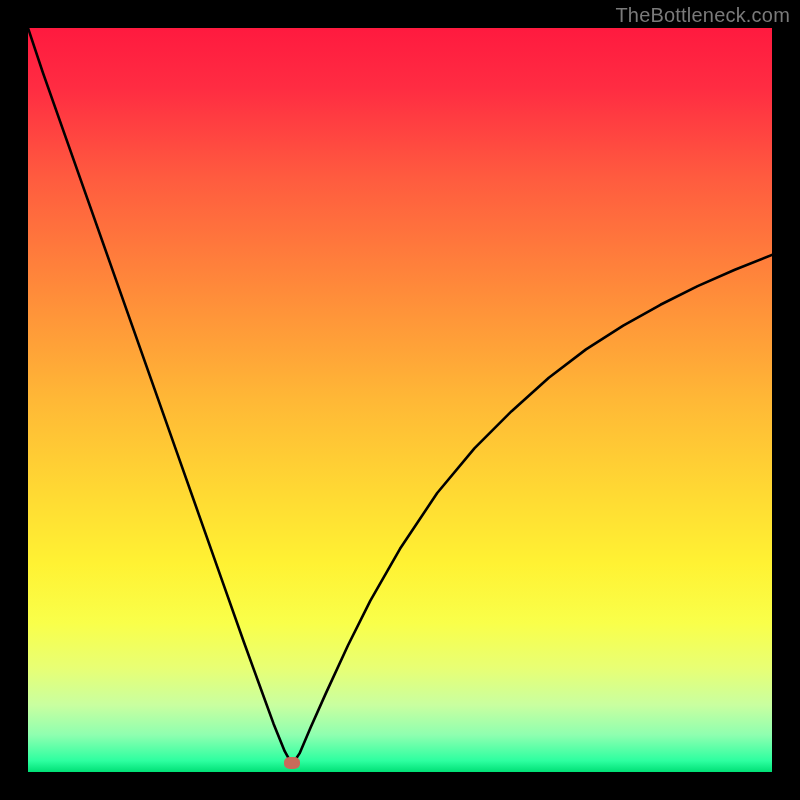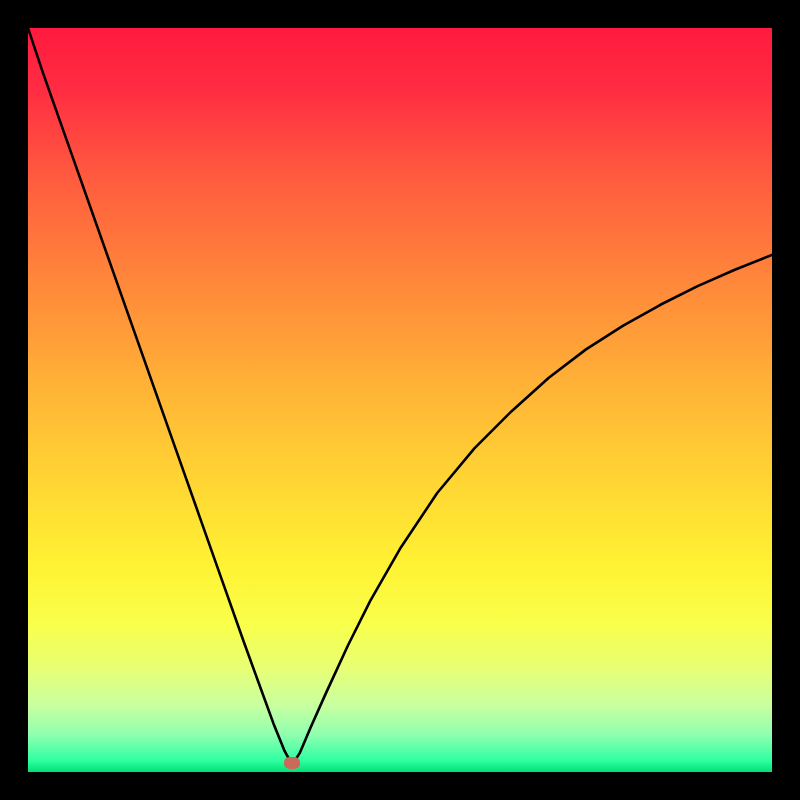--- a/index.html
+++ b/index.html
@@ -81,13 +81,14 @@
             <stop offset="100%" stop-color="#00e076"></stop>
           </linearGradient>
       </defs>
       <rect x="0" y="0" width="100" height="100" fill="url(#bg-grad)"></rect>
     </svg>
     <svg class="curve-svg" viewBox="0 0 100 100" preserveAspectRatio="none">
       <path id="curve-path" d="M0.000 0.000 L2.000 6.000 L5.000 14.500 L8.000 23.000 L11.000 31.500 L14.000 40.000 L17.000 48.500 L20.000 57.000 L23.000 65.500 L26.000 74.000 L29.000 82.500 L31.000 88.000 L33.000 93.500 L34.500 97.200 L35.500 99.000 L36.500 97.500 L38.000 94.000 L40.000 89.500 L43.000 83.000 L46.000 77.000 L50.000 70.000 L55.000 62.500 L60.000 56.500 L65.000 51.500 L70.000 47.000 L75.000 43.200 L80.000 40.000 L85.000 37.200 L90.000 34.700 L95.000 32.500 L100.000 30.500" fill="none" stroke="#000" stroke-width="0.35" stroke-linejoin="round" stroke-linecap="round"></path>
     </svg>
     <div class="marker" id="marker" style="left: 35.5%; top: 98.8%; background: rgb(201, 106, 90);"></div>
   </div>
+  <div class="watermark">TheBottleneck.com</div>
 </div>
 
 </body></html>

